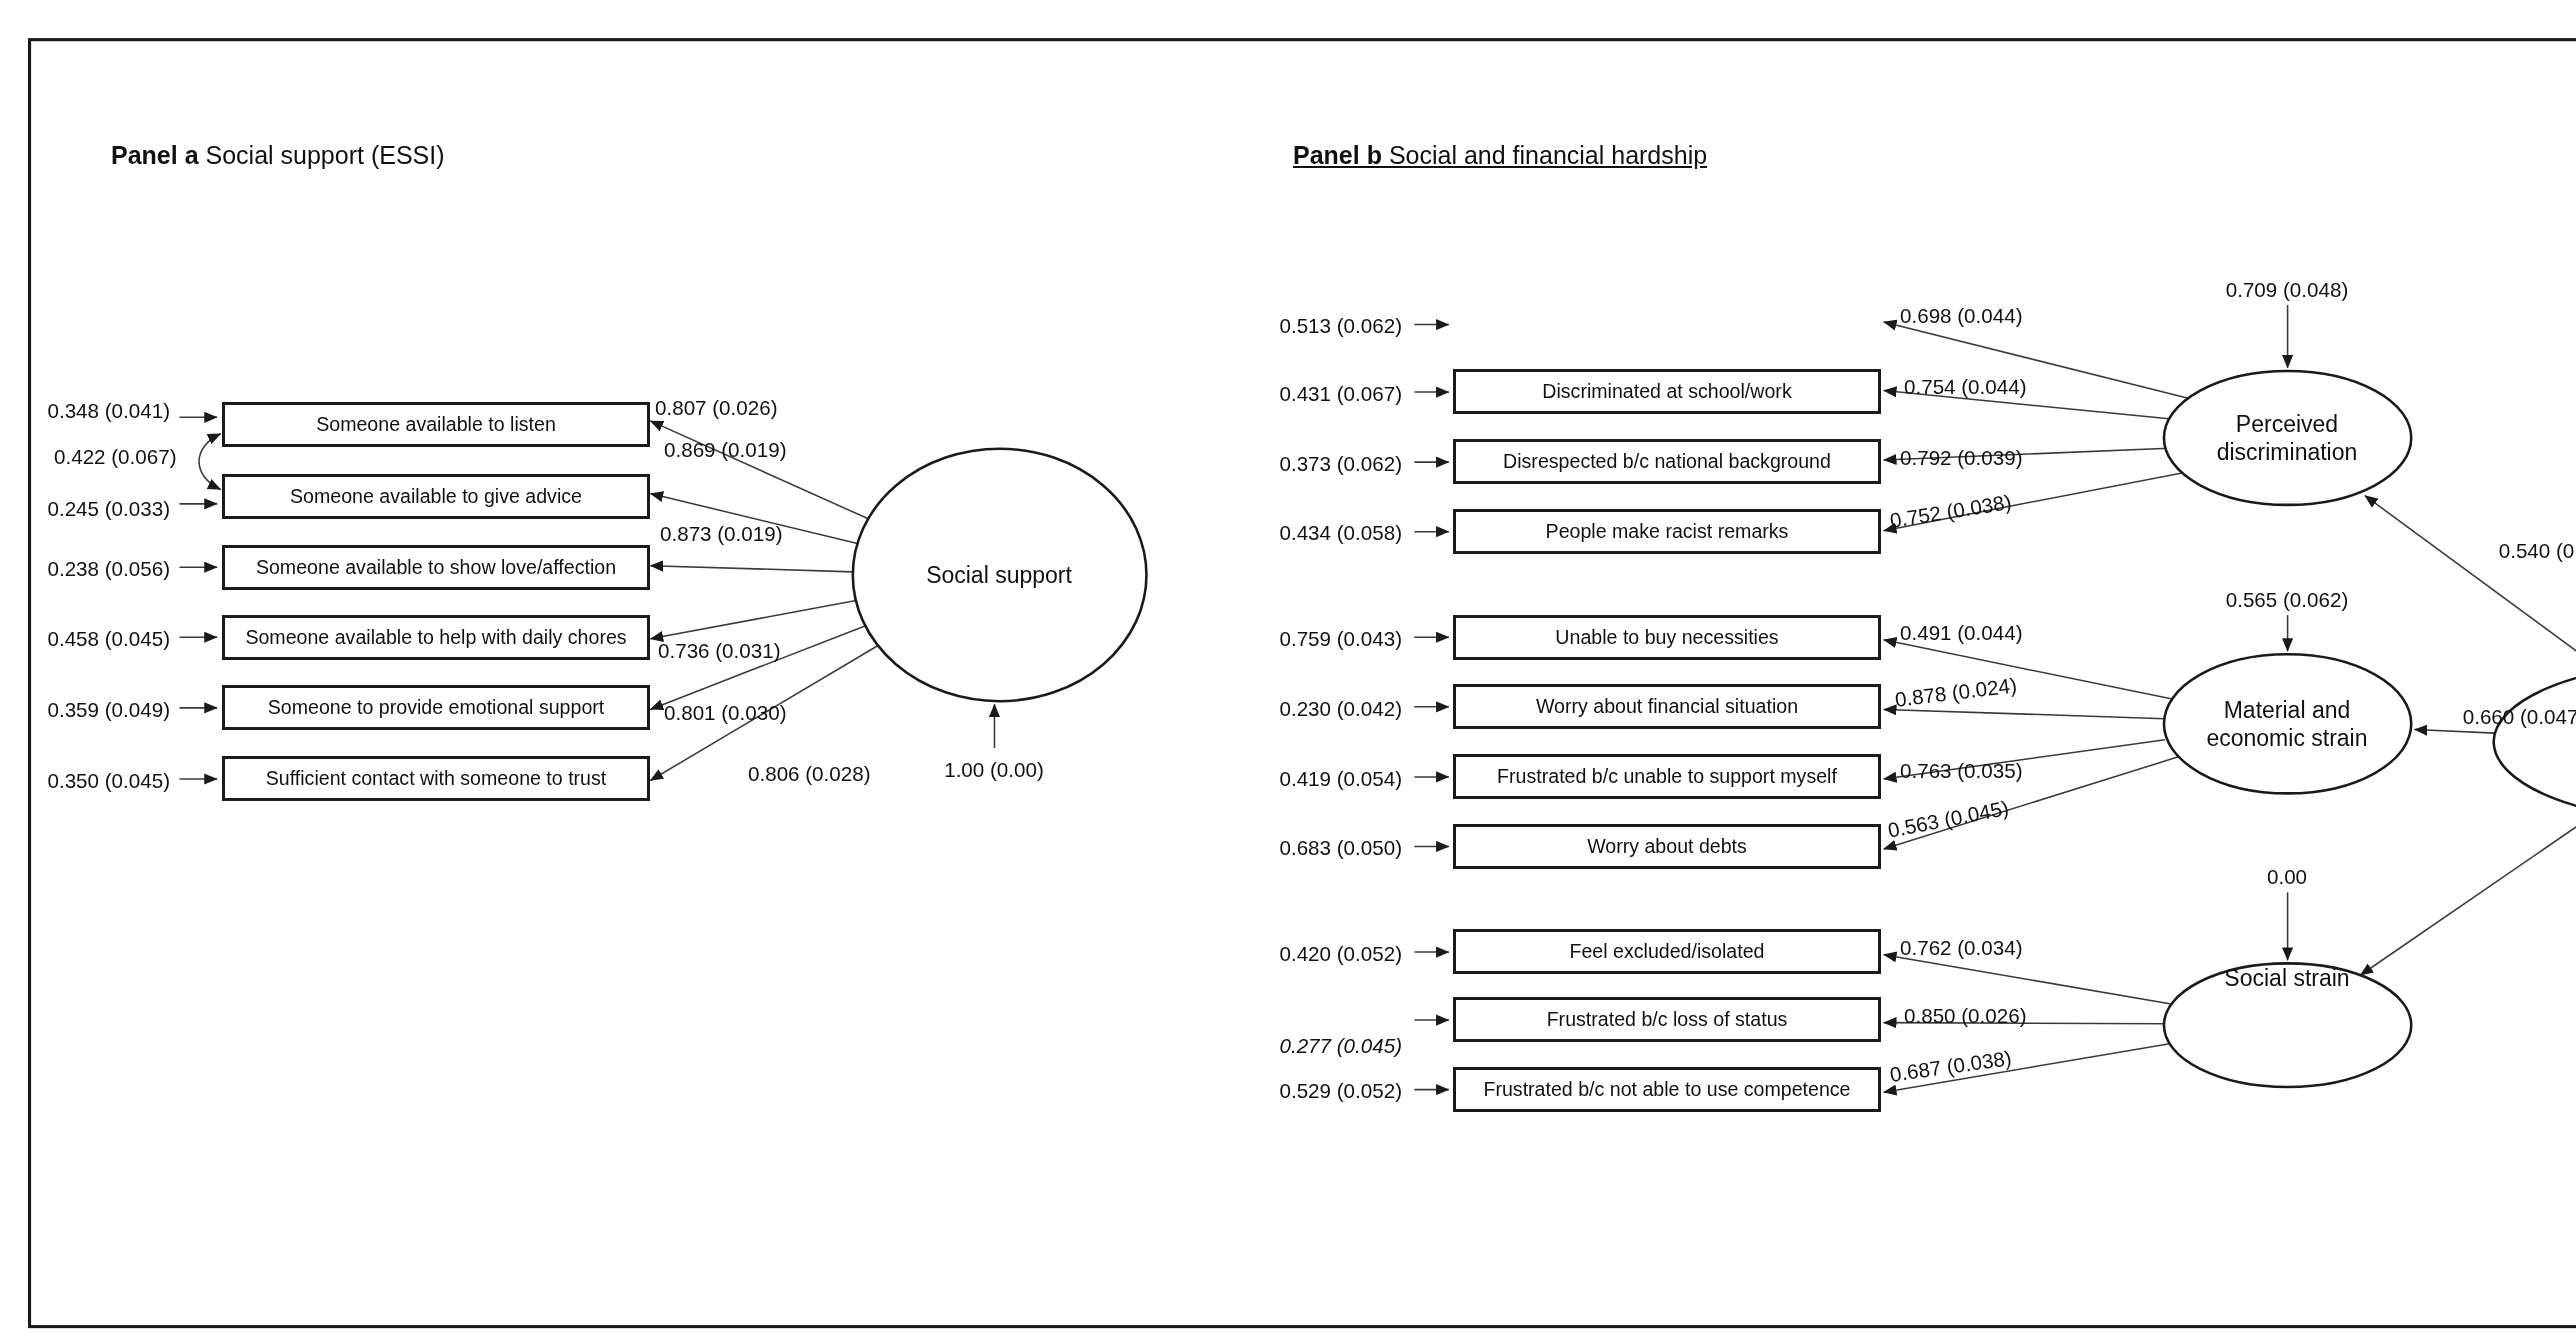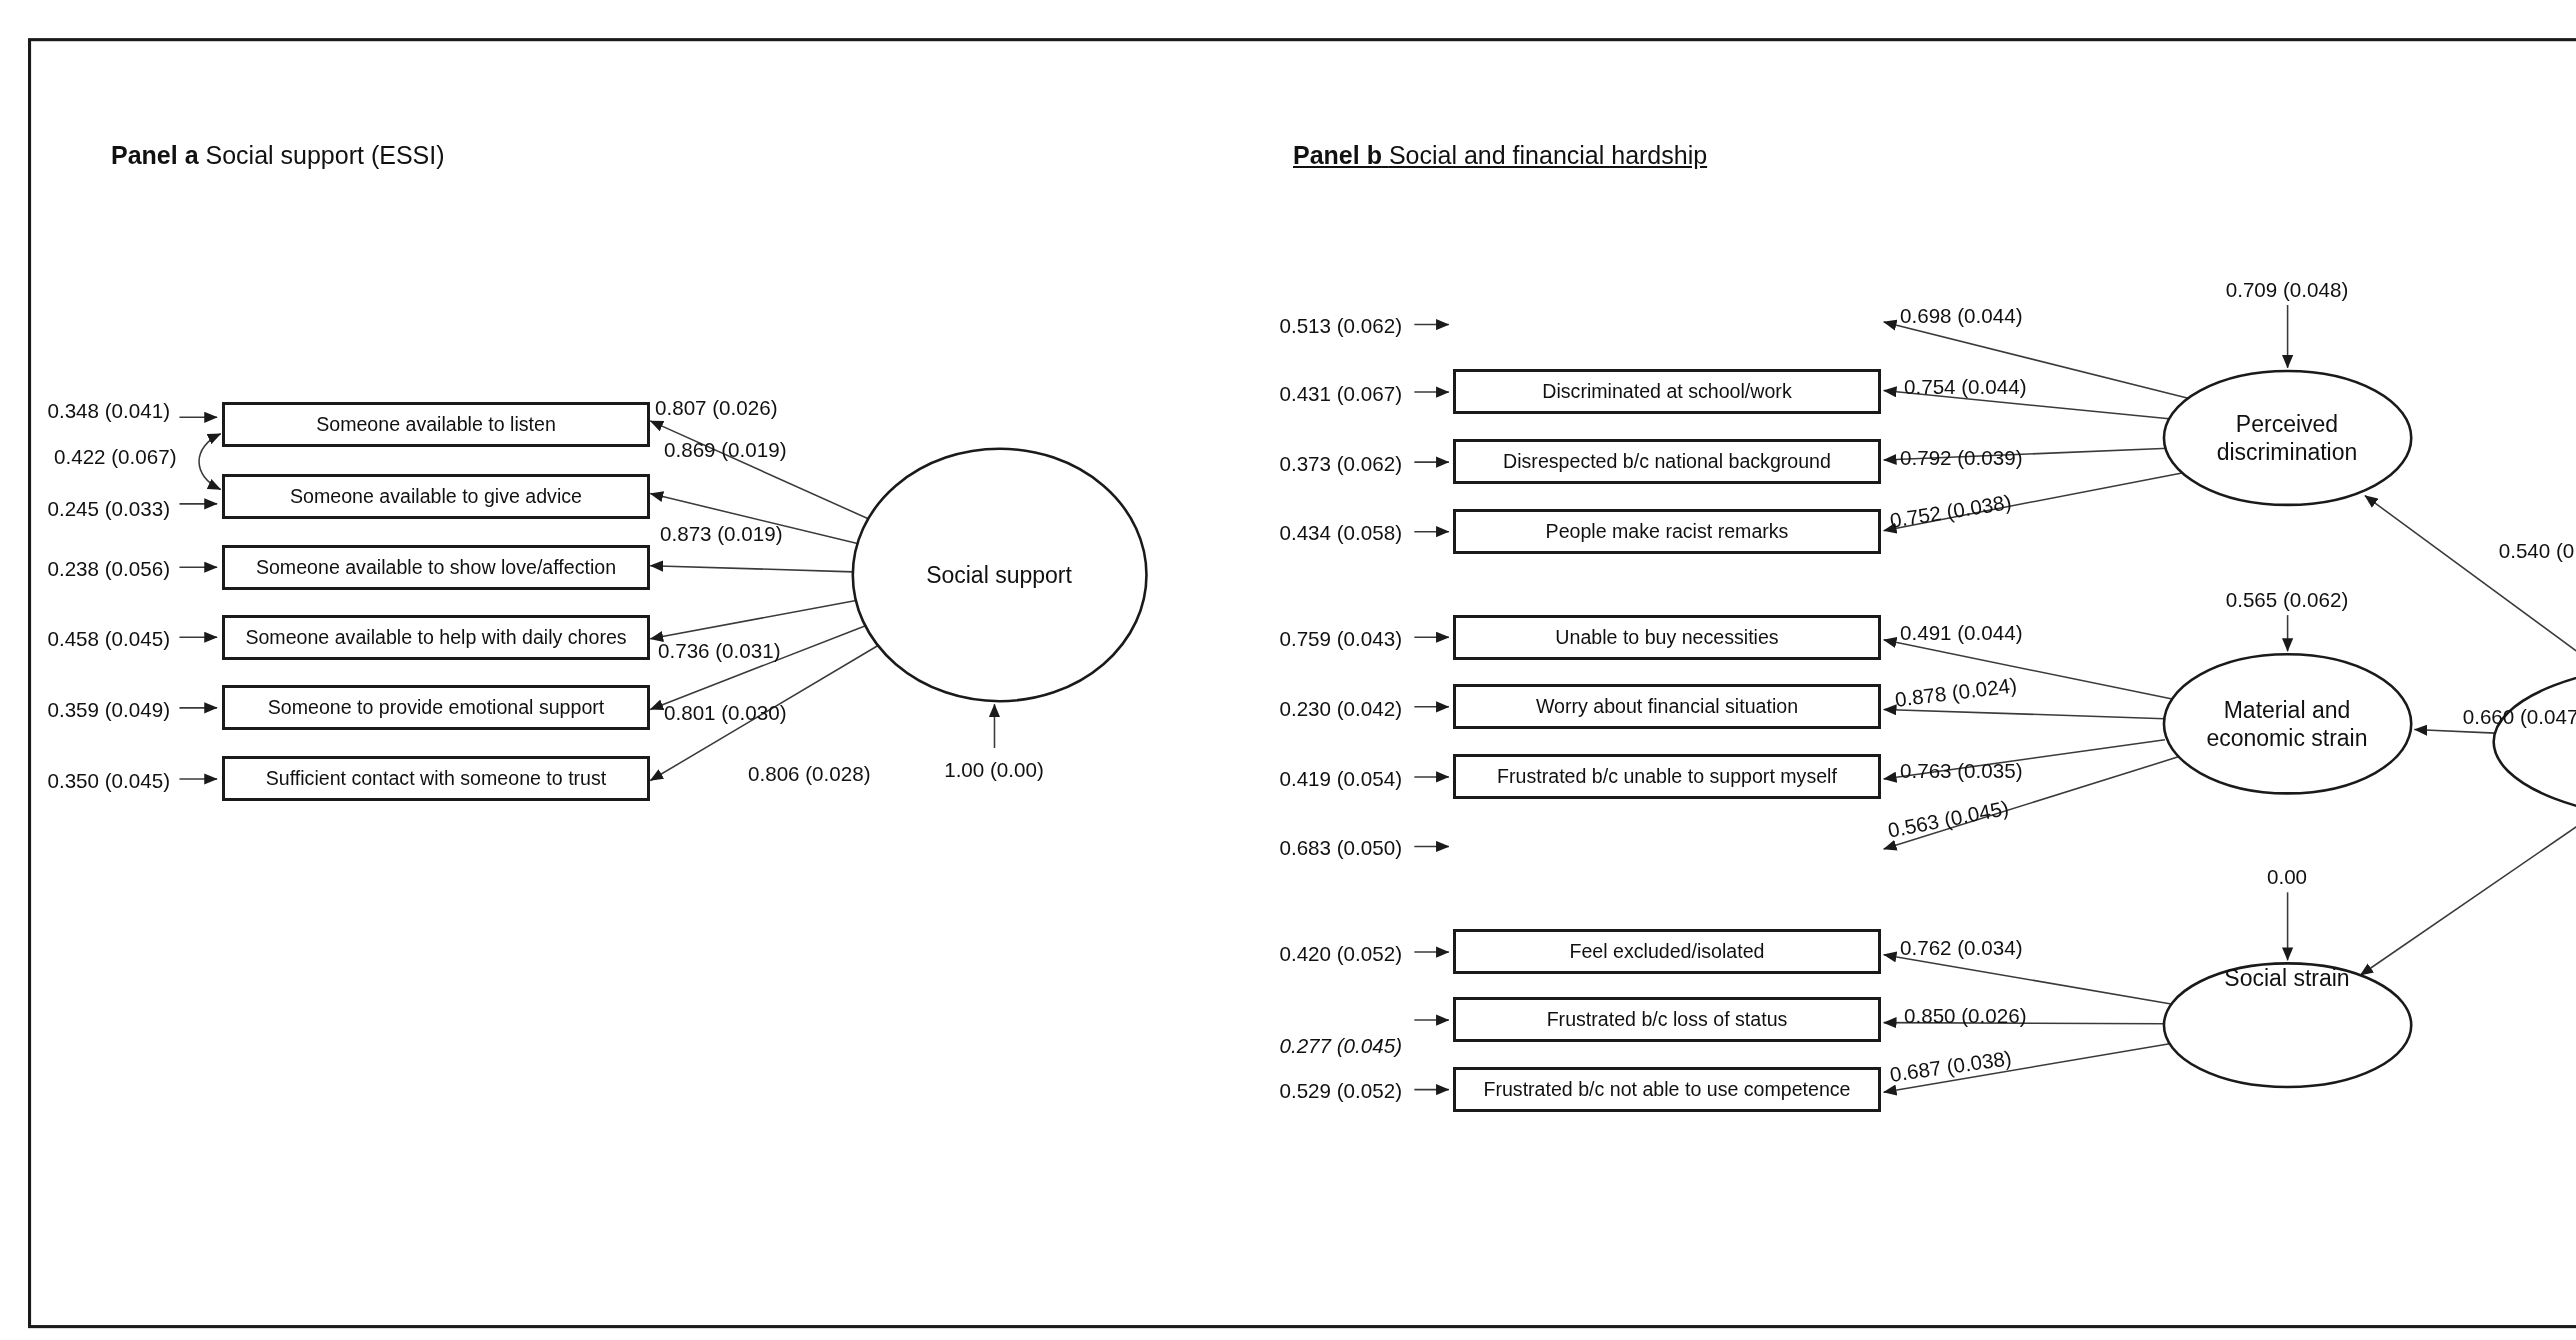--- a/index.html
+++ b/index.html
@@ -176,20 +176,23 @@
 
   <div class="box" style="left:1453px;top:615px;">
       <span>Unable to buy necessities</span>
     </div>
   <div class="box" style="left:1453px;top:684px;">
       <span>Worry about financial situation</span>
     </div>
   <div class="box" style="left:1453px;top:754px;">
       <span>Frustrated b/c unable to support myself</span>
     </div>
+  <div class="box" style="left:1453px;top:824px;">
+      <span>Worry about debts</span>
+    </div>
 
   <div class="lab" style="left:1900px;top:620px;">0.491 (0.044)</div>
   <div class="lab rot7" style="left:1895px;top:687px;">0.878 (0.024)</div>
   <div class="lab" style="left:1900px;top:758px;">0.763 (0.035)</div>
   <div class="lab rot11" style="left:1888px;top:818px;">0.563 (0.045)</div>
 
   <div class="lab errb" style="top:941px;">0.420 (0.052)</div>
   <div class="lab errb" style="top:1033px;font-style:italic;">0.277 (0.045)</div>
   <div class="lab errb" style="top:1078px;">0.529 (0.052)</div>
 

